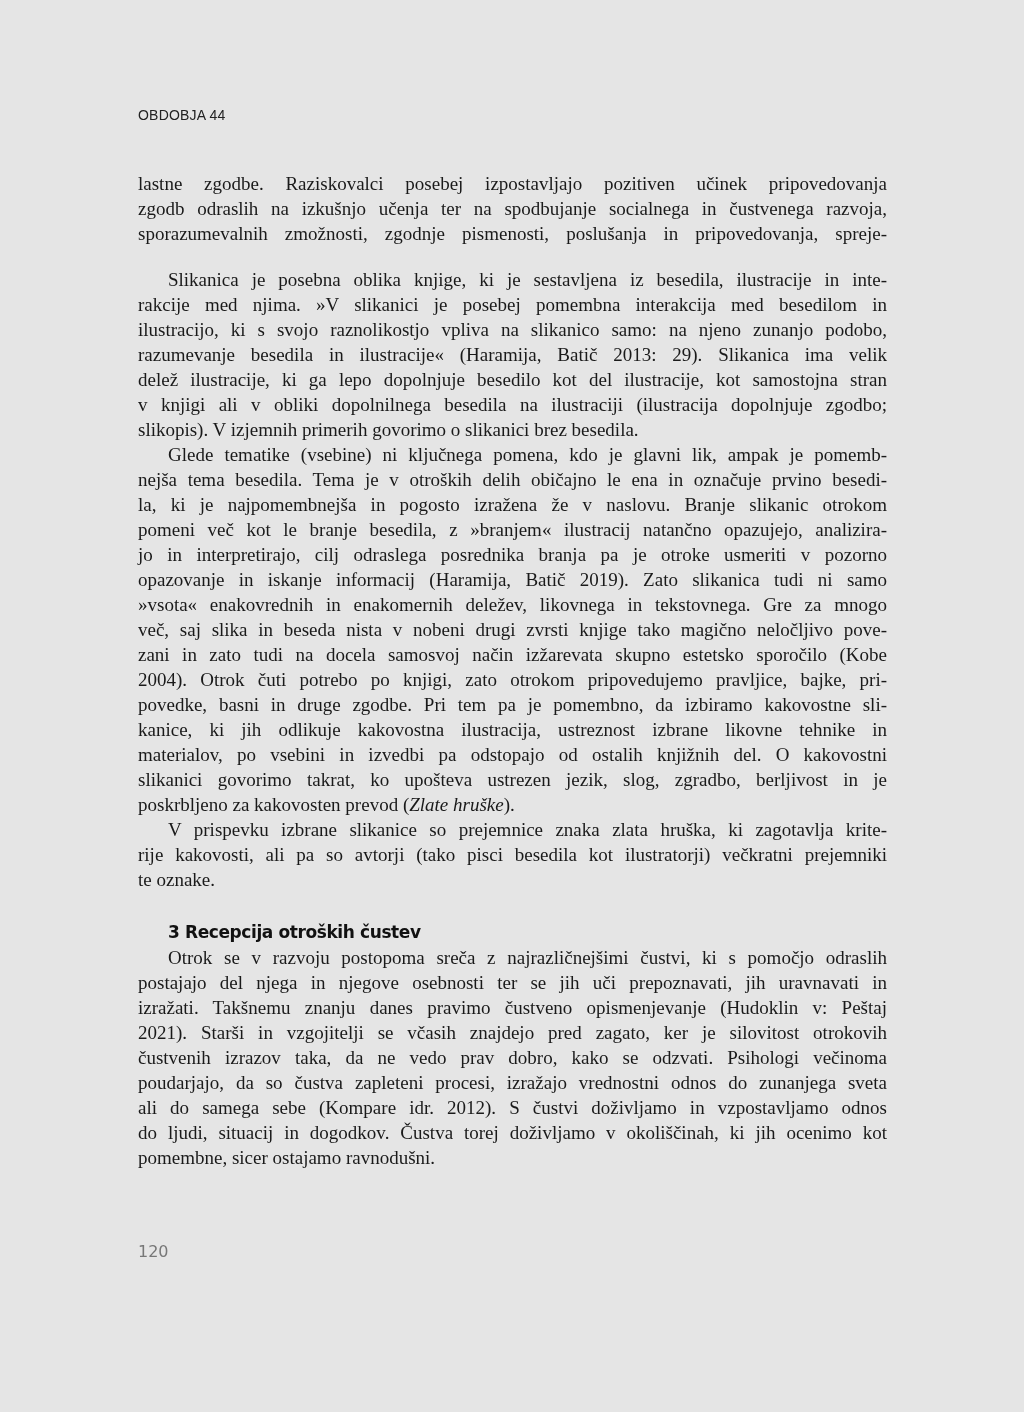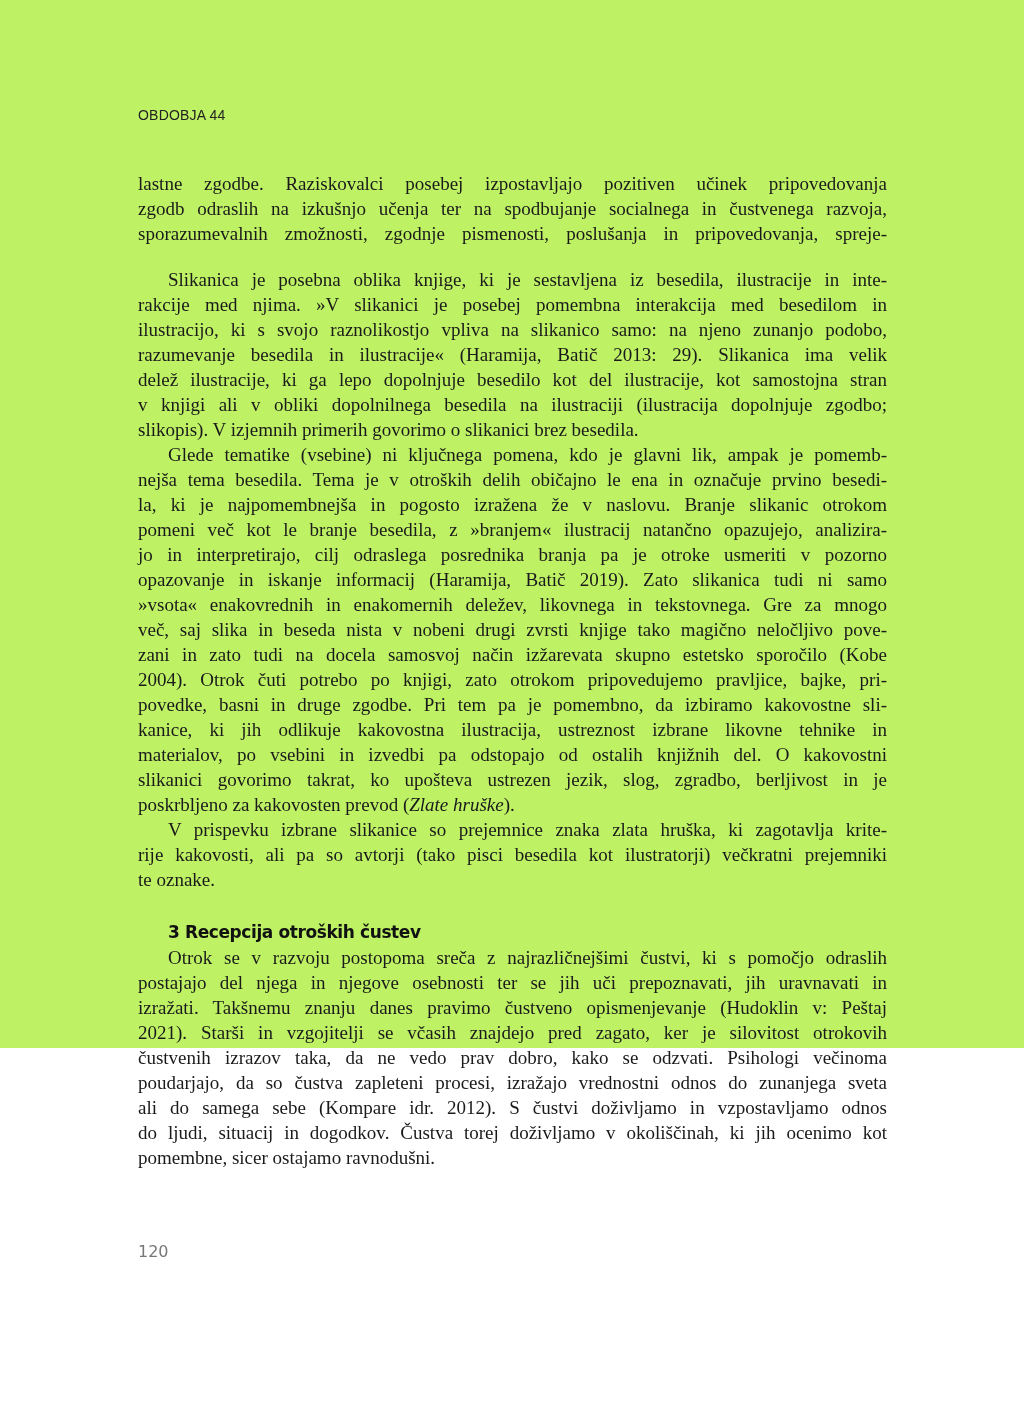--- a/index.html
+++ b/index.html
@@ -1,17 +1,17 @@
 <!DOCTYPE html>
 <html><head>
 <meta charset="utf-8">
 <style>
   html, body { margin: 0; padding: 0; background: #ffffff; }
   body { width: 1024px; height: 1412px; position: relative; overflow: hidden; }
-  .page { position: absolute; left: 0; top: 0; width: 1024px; height: 1048px; background: #bef264; }
+  .page { position: absolute; left: 0; top: 0; width: 1024px; height: 1412px; background: #e5e5e5; }
   .running-head {
     position: absolute; left: 138px; top: 107px;
     font-family: "Liberation Sans", sans-serif; font-size: 14px; color: #222;
     letter-spacing: 0.2px;
   }
   .content {
     position: absolute; left: 138px; top: 171px; width: 749px;
     font-family: "Liberation Serif", serif; font-size: 19px; line-height: 25px; color: #1a1a1a;
   }
   .line { display: block; white-space: nowrap; text-align: justify; text-align-last: justify; height: 25px; }

